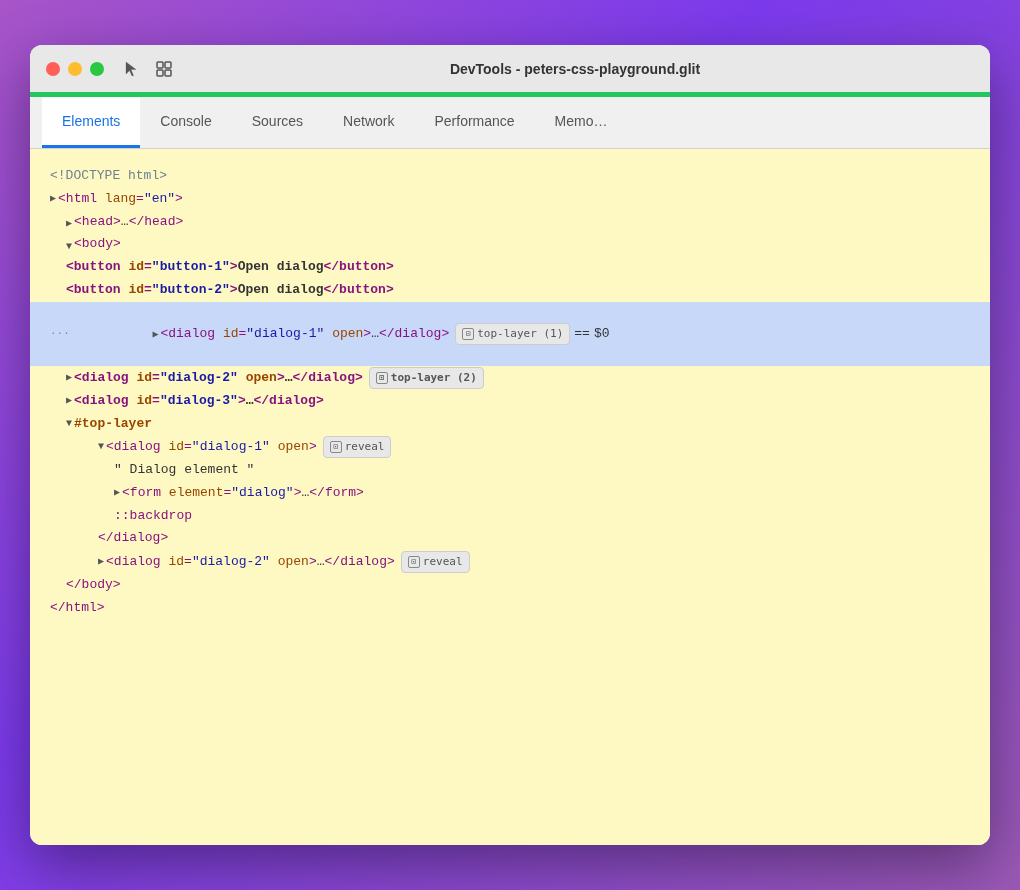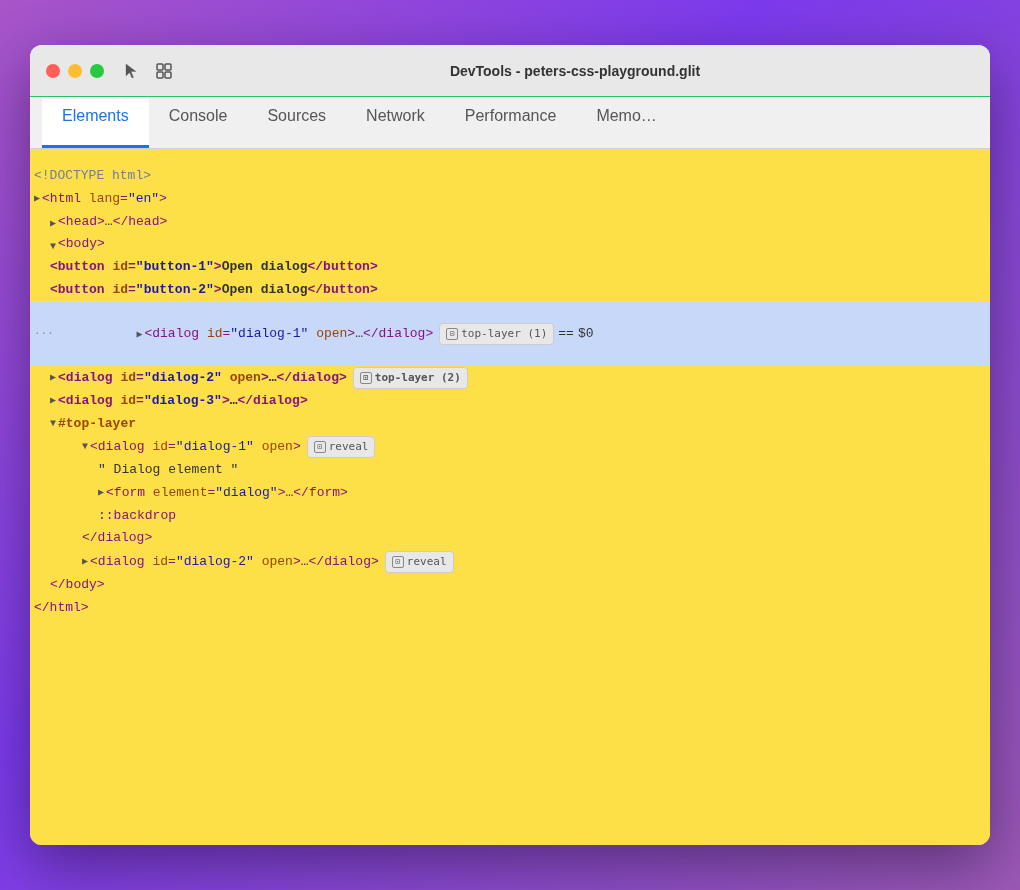--- a/index.html
+++ b/index.html
@@ -25,21 +25,21 @@
       flex-direction: column;
     }
 
     .titlebar {
       background: #e8e8e8;
       height: 52px;
       display: flex;
       align-items: center;
       padding: 0 16px;
       flex-shrink: 0;
-      border-bottom: 1px solid #22c55e;
+      border-bottom: 5px solid #22c55e;
     }
 
     .traffic-lights {
       display: flex;
       gap: 8px;
       margin-right: 16px;
     }
 
     .traffic-light {
       width: 14px;
@@ -80,40 +80,41 @@
       display: flex;
       align-items: flex-end;
       padding: 0 12px;
       border-bottom: 1px solid #d0d0d0;
       flex-shrink: 0;
       height: 52px;
     }
 
     .tab {
       padding: 10px 20px;
-      font-size: 16px;
+      font-size: 14px;
       color: #555;
       cursor: pointer;
       border-bottom: 3px solid transparent;
       height: 100%;
       display: flex;
+      align-items: center;
       white-space: nowrap;
     }
 
     .tab.active {
       color: #1a73e8;
       border-bottom: 3px solid #1a73e8;
       background: #fff;
     }
 
     .content {
-      background: #fde047;
+      background: #fef9c3;
       flex: 1;
       overflow: auto;
-      padding: 16px 4px;
+      padding: 16px 20px;
       font-family: 'Menlo', 'Monaco', 'Courier New', monospace;
       font-size: 13px;
       line-height: 1.6;
     }
 
     .line {
       display: flex;
       align-items: center;
       padding: 1px 0;
       white-space: pre;

